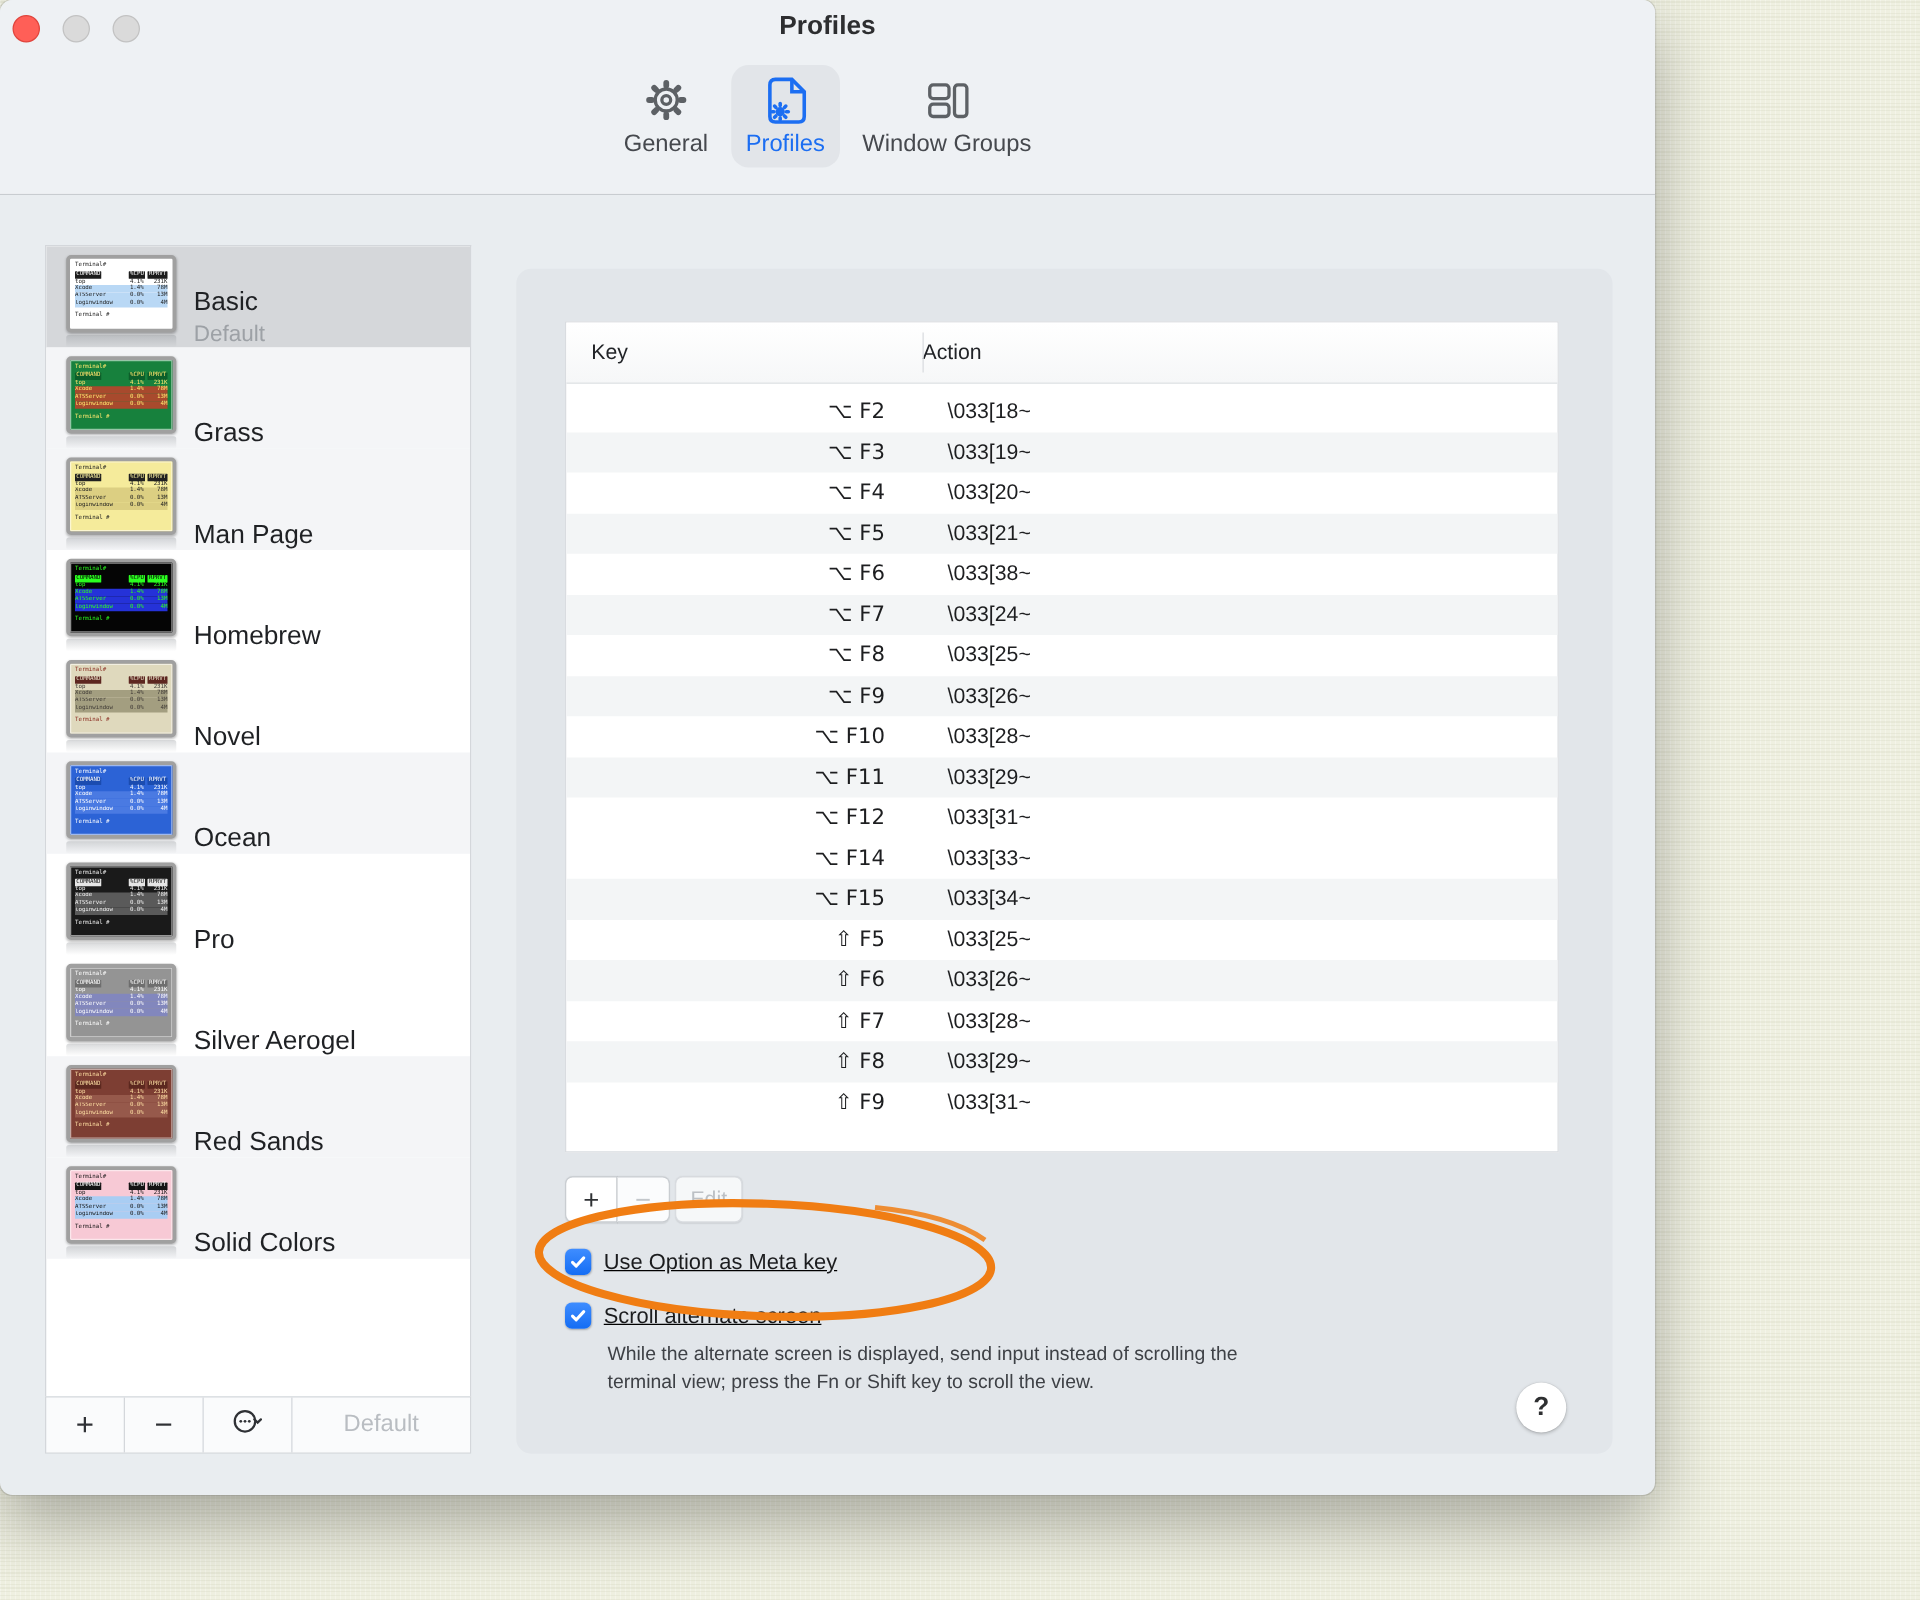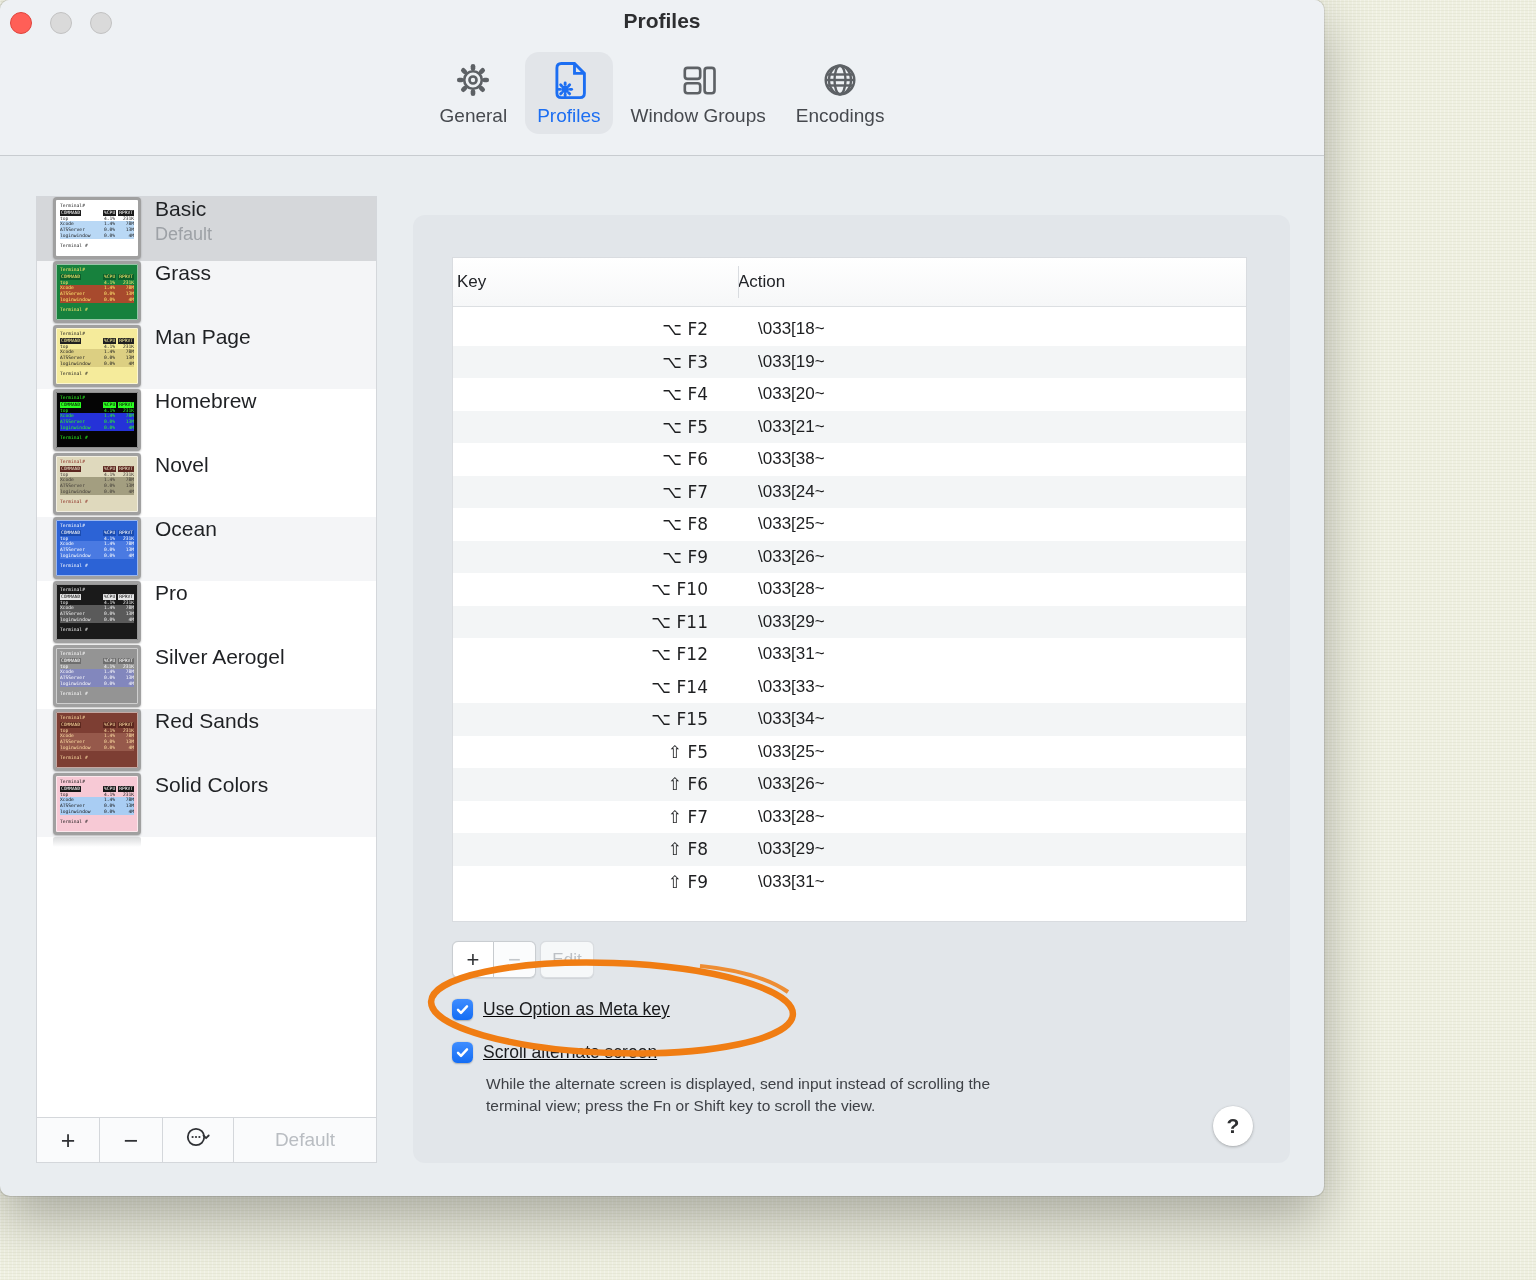--- a/index.html
+++ b/index.html
@@ -28,21 +28,21 @@
   .toolbar-items{position:absolute;top:52px;left:0;right:0;display:flex;justify-content:center;align-items:flex-start;}
   .tb-item{margin:0 3px;padding:5px 12px 7px;border-radius:14px;display:flex;flex-direction:column;align-items:center;}
   .tb-item.selected{background:#e2e5e9;}
   .tb-icon{height:46px;display:flex;align-items:center;justify-content:center;}
   .tb-label{font-size:19px;color:#46494e;margin-top:2px;white-space:nowrap;}
   .tb-item.selected .tb-label{color:#1c6ef2;}
   
   .sidebar{position:absolute;left:36px;top:196px;width:341px;height:967px;}
   .profile-list{position:absolute;top:0;left:0;width:100%;height:922px;background:#ffffff;
     border:1px solid #d4d7db;border-bottom:none;box-sizing:border-box;overflow:hidden;}
-  .profile-row{height:64px;display:flex;align-items:flex-start;padding-left:16px;box-sizing:border-box;}
+  .profile-row{height:81px;display:flex;align-items:flex-end;padding-left:16px;box-sizing:border-box;}
   .profile-row.alt{background:#f4f5f7;}
   .profile-row.selected{background:#d5d7da;}
   .thumb-wrap{width:88px;flex:none;}
   .thumb{width:88px;height:62px;border-radius:4px;border:3px solid #a0a0a0;
     box-shadow:inset 0 0 0 1px rgba(255,255,255,.55), 0 1px 2px rgba(0,0,0,.25);
     box-sizing:border-box;padding:3px 4px;overflow:hidden;
     font-family:"DejaVu Sans Mono",monospace;font-size:4.6px;line-height:5.8px;}
   .thumb-reflection{height:10px;margin-top:2px;border-radius:2px;
     background:linear-gradient(to bottom,rgba(120,125,130,.28),rgba(120,125,130,0));}
   .mt-line{display:flex;white-space:nowrap;}
@@ -69,21 +69,21 @@
     font-size:17px;color:#1f2023;padding:0 25px;border-radius:8px;white-space:nowrap;}
   .seg:not(:first-child)::before{content:'';position:absolute;left:0;top:9px;bottom:9px;width:1px;background:#bec2c7;}
   .seg.selected{background:#ffffff;box-shadow:0 1px 3px rgba(0,0,0,.22), 0 0 0 .5px rgba(0,0,0,.06);}
   .seg.selected::before{display:none;}
   .seg.selected + .seg::before{display:none;}
   
   .ktable{position:absolute;left:452px;top:257px;width:795px;height:665px;background:#ffffff;
     border:1px solid #d9dce0;box-sizing:border-box;overflow:hidden;}
   .thead{height:48px;background:linear-gradient(#ffffff,#f6f7f8);border-bottom:1px solid #dcdfe2;
     position:relative;display:flex;align-items:center;font-size:17px;color:#222428;}
-  .th-key{padding-left:4px;width:265px;box-sizing:border-box;}
+  .th-key{padding-left:20px;width:265px;box-sizing:border-box;}
   .th-sep{position:absolute;left:285px;top:8px;bottom:8px;width:1px;background:#d9dce0;}
   .th-action{padding-left:20px;}
   .tbody{padding-top:6px;}
   .trow{height:32.5px;display:flex;align-items:center;font-size:17px;color:#1d1e20;}
   .trow.alt{background:#f3f5f6;}
   .tkey{width:255px;text-align:right;flex:none;font-family:"DejaVu Sans",sans-serif;}
   .taction{padding-left:50px;}
   
   .row-actions{position:absolute;left:452px;top:941px;height:37px;display:flex;}
   .rk-btn{width:42px;height:37px;box-sizing:border-box;display:flex;align-items:center;justify-content:center;
@@ -160,33 +160,20 @@
       <div class="tb-item">
         <span class="tb-icon">
           <svg width="44" height="44" viewBox="0 0 40 40" fill="none" stroke="#5d6165" stroke-width="2.4">
             <rect x="8" y="9" width="14" height="10" rx="2.5"></rect>
             <rect x="8" y="23" width="14" height="9" rx="2.5"></rect>
             <rect x="26" y="9" width="9" height="23" rx="2.5"></rect>
           </svg>
         </span>
         <span class="tb-label">Window Groups</span>
       </div>
-      <div class="tb-item">
-        <span class="tb-icon">
-          <svg width="44" height="44" viewBox="0 0 40 40" fill="none" stroke="#5d6165" stroke-width="2.2">
-            <circle cx="20" cy="20" r="13"></circle>
-            <ellipse cx="20" cy="20" rx="5" ry="13"></ellipse>
-            <ellipse cx="20" cy="20" rx="10" ry="13"></ellipse>
-            <line x1="8.2" y1="15" x2="31.8" y2="15"></line>
-            <line x1="7" y1="20" x2="33" y2="20"></line>
-            <line x1="8.2" y1="25" x2="31.8" y2="25"></line>
-          </svg>
-        </span>
-        <span class="tb-label">Encodings</span>
-      </div>
     </div>
   </div>
 
   <div class="sidebar">
     <div class="profile-list">
         <div class="profile-row selected">
           <div class="thumb-wrap">
             <div class="thumb" style="background:#ffffff;color:#1c1c1c">
               <div class="mt-title" style="color:#1c1c1c">Terminal#</div>
               <div class="mt-line">

